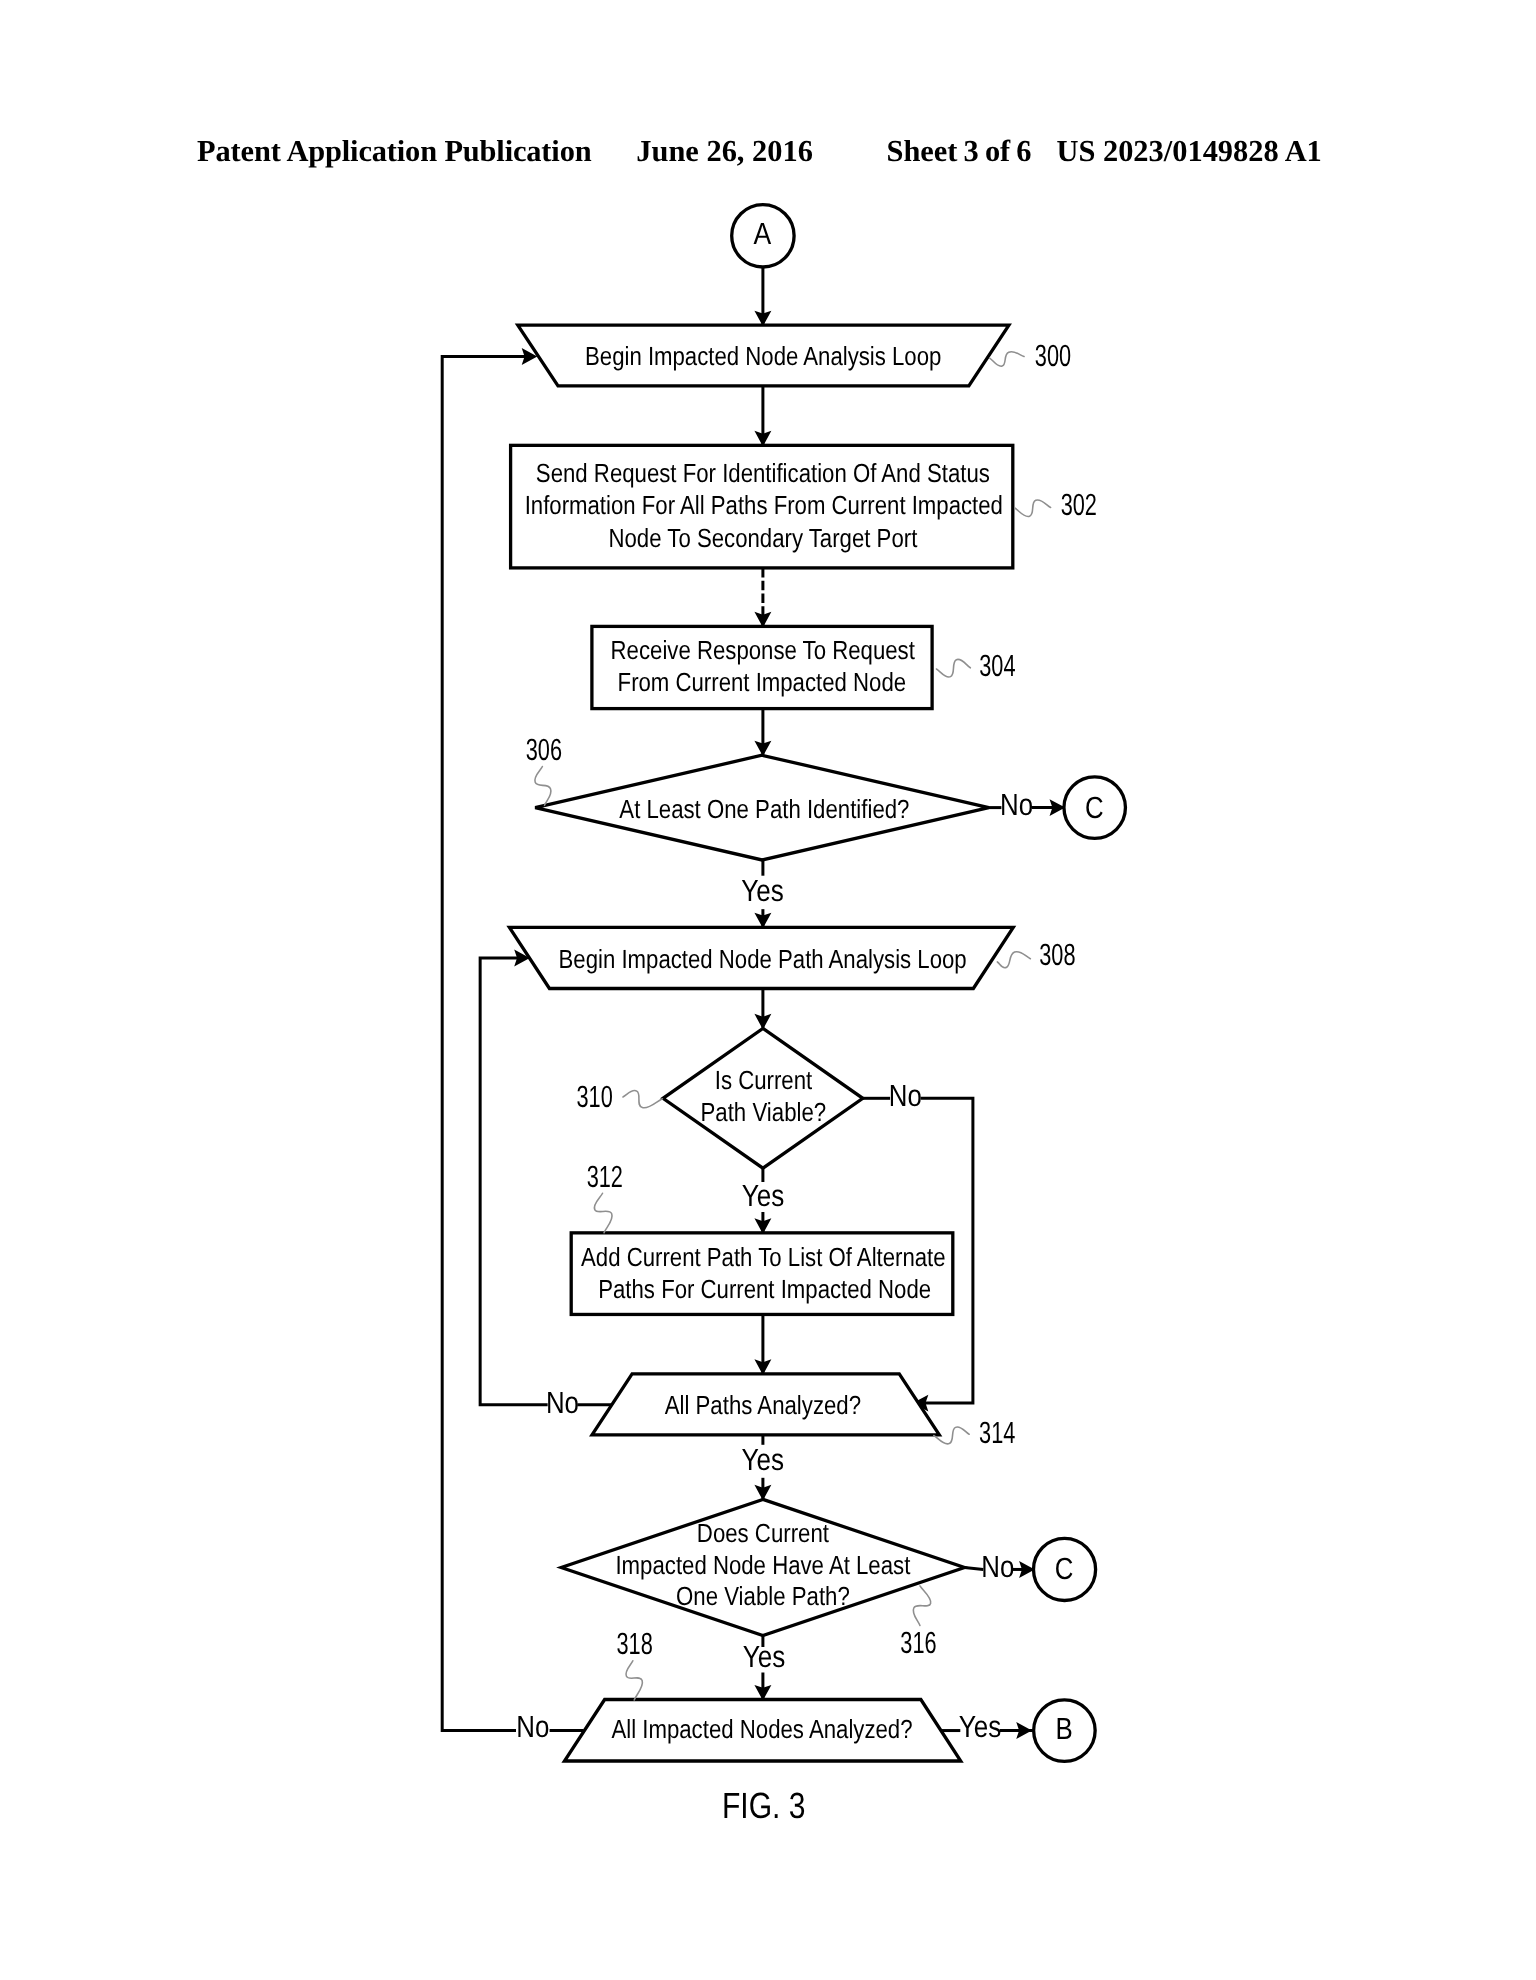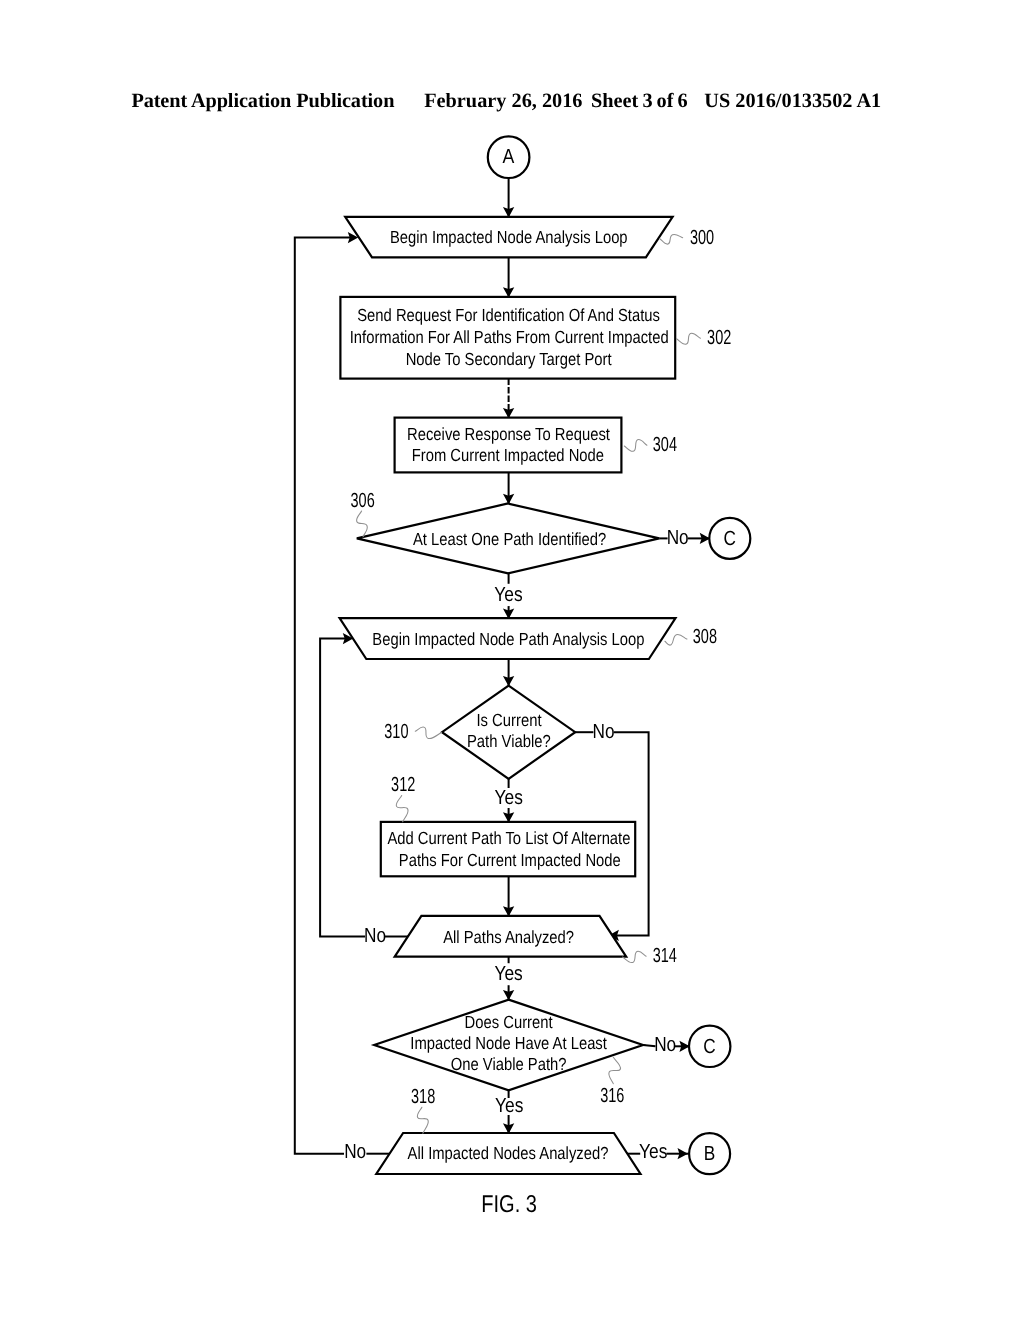--- a/index.html
+++ b/index.html
@@ -24,23 +24,23 @@
   svg#chart .nt{font-family:"Liberation Sans",sans-serif;font-size:17.5px;fill:#000;}
   svg#chart .rn{font-family:"Liberation Sans",sans-serif;font-size:20.4px;fill:#000;}
   svg#chart .cap{font-family:"Liberation Sans",sans-serif;font-size:24.3px;fill:#000;}
 </style>
 </head>
 <body>
 
 <div id="page">
   <div id="hdr">
     <span id="h1">Patent Application Publication</span>
-    <span id="h2">February 26, 2016</span>
+    <span id="h2">June 26, 2016</span>
     <span id="h2b">Sheet 3 of 6</span>
-    <span id="h3">US 2016/0133502 A1</span>
+    <span id="h3">US 2023/0149828 A1</span>
   </div>
   <svg id="chart" width="1024" height="1320" viewBox="0 0 1024 1320">
 <g id="connectors">
 <line class="cn" x1="508.6" y1="178.0" x2="508.6" y2="216.4"></line>
 <path class="ah" d="M 508.60 217.50 L 502.95 207.10 L 508.60 209.00 L 514.25 207.10 Z"></path>
 <line class="cn" x1="508.6" y1="257.3" x2="508.6" y2="296.5"></line>
 <path class="ah" d="M 508.60 297.60 L 502.95 287.20 L 508.60 289.10 L 514.25 287.20 Z"></path>
 <line class="cn dash" x1="508.6" y1="378.6" x2="508.6" y2="417.2"></line>
 <path class="ah" d="M 508.60 418.30 L 502.95 407.90 L 508.60 409.80 L 514.25 407.90 Z"></path>
 <line class="cn" x1="508.6" y1="472.4" x2="508.6" y2="503.1"></line>

